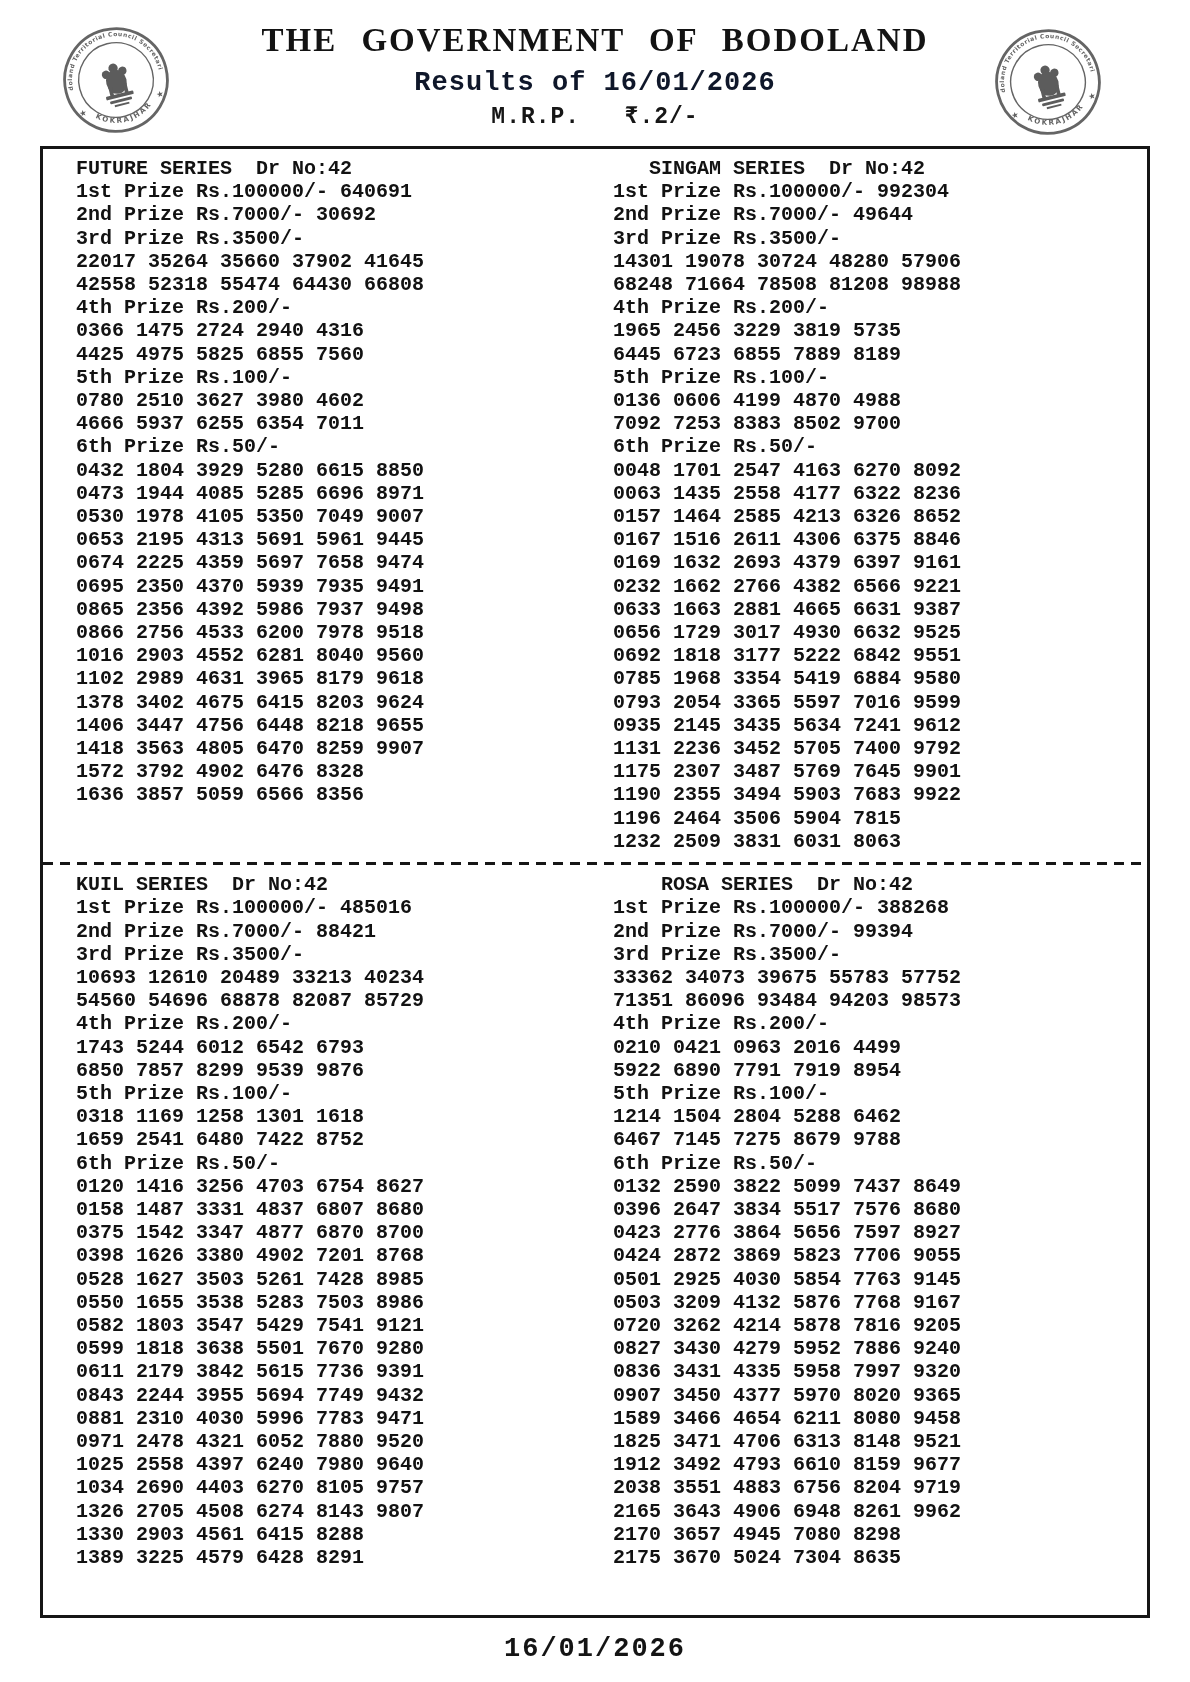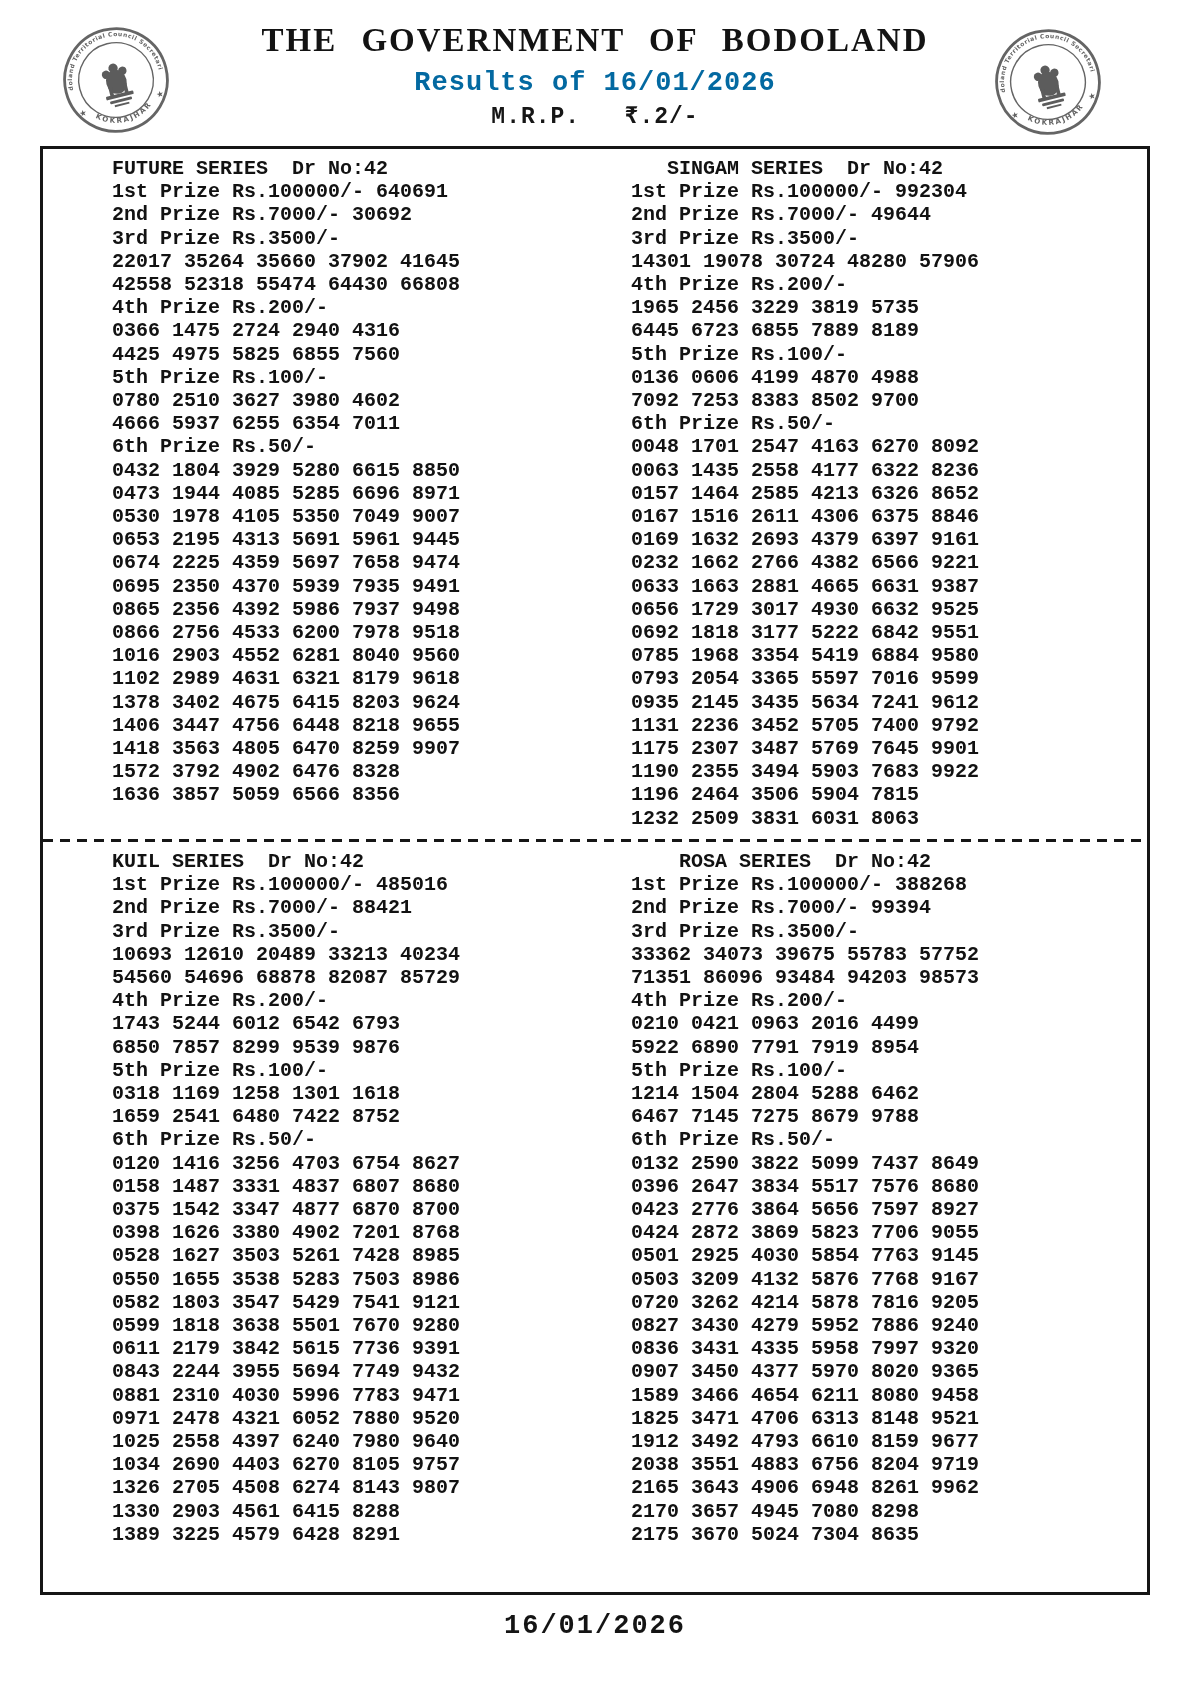--- a/index.html
+++ b/index.html
@@ -9,21 +9,21 @@
     font-family:"Liberation Mono",monospace;overflow:hidden;position:relative;
   }
   
   .page-header{position:relative;height:142px;}
   .titles{position:absolute;left:0;right:0;top:0;text-align:center;}
   .main-title{
     margin:0;padding-top:24px;font-family:Liberation Serif, serif;
     font-weight:700;font-size:33px;line-height:1;letter-spacing:2px;word-spacing:14px;color:#131313;
   }
   .results-line{
-    margin-top:13px;font-weight:700;font-size:27px;line-height:1;letter-spacing:1px;color:#0369a1;
+    margin-top:13px;font-weight:700;font-size:27px;line-height:1;letter-spacing:1px;color:#0f172a;
   }
   .mrp-line{
     margin-top:9px;font-weight:700;font-size:23px;line-height:1;letter-spacing:1px;
     white-space:pre;color:#161616;
   }
   .seal{position:absolute;width:112px;height:112px;opacity:.92;}
   .seal-left{left:60px;top:24px;}
   .seal-right{right:86px;top:26px;}
   .ring-outer{fill:none;stroke:#585858;stroke-width:3;}
   .ring-inner{fill:none;stroke:#585858;stroke-width:1.5;}
@@ -31,21 +31,21 @@
     font-size:6.4px;letter-spacing:.6px;}
   .ring-text-bottom{font-size:7.6px;letter-spacing:2px;}
   .seal-star{fill:#555555;font-size:9px;font-family:"DejaVu Sans",sans-serif;}
   .emblem *{fill:#4f4f4f;}
   
   .results-box{
     width:1104px;margin-left:40px;margin-top:4px;
     border:3px solid #161616;box-sizing:content-box;
     padding:8px 0 46px 0;background:#fff;
   }
-  .half{display:flex;padding-left:36px;}
+  .half{display:flex;}
   .col{width:50%;box-sizing:border-box;}
   .col-left{padding-left:33px;}
   .col-right{padding-left:18px;}
   .ln{
     white-space:pre;font-family:"Liberation Mono",monospace;
     font-weight:700;font-size:20px;line-height:23.2px;color:#121212;
   }
   .separator{
     height:3px;margin:9px 0 8px 0;
     background:repeating-linear-gradient(90deg,#161616 0 10px,transparent 10px 17px);
@@ -141,33 +141,34 @@
           <div class="ln">6th Prize Rs.50/-</div>
           <div class="ln">0432 1804 3929 5280 6615 8850</div>
           <div class="ln">0473 1944 4085 5285 6696 8971</div>
           <div class="ln">0530 1978 4105 5350 7049 9007</div>
           <div class="ln">0653 2195 4313 5691 5961 9445</div>
           <div class="ln">0674 2225 4359 5697 7658 9474</div>
           <div class="ln">0695 2350 4370 5939 7935 9491</div>
           <div class="ln">0865 2356 4392 5986 7937 9498</div>
           <div class="ln">0866 2756 4533 6200 7978 9518</div>
           <div class="ln">1016 2903 4552 6281 8040 9560</div>
-          <div class="ln">1102 2989 4631 6321 8179 9618</div>
+          <div class="ln">1102 2989 4631 3965 8179 9618</div>
           <div class="ln">1378 3402 4675 6415 8203 9624</div>
           <div class="ln">1406 3447 4756 6448 8218 9655</div>
           <div class="ln">1418 3563 4805 6470 8259 9907</div>
           <div class="ln">1572 3792 4902 6476 8328</div>
           <div class="ln">1636 3857 5059 6566 8356</div>
         </div>
       <div class="col col-right">
           <div class="ln">   SINGAM SERIES  Dr No:42</div>
           <div class="ln">1st Prize Rs.100000/- 992304</div>
           <div class="ln">2nd Prize Rs.7000/- 49644</div>
           <div class="ln">3rd Prize Rs.3500/-</div>
           <div class="ln">14301 19078 30724 48280 57906</div>
+          <div class="ln">68248 71664 78508 81208 98988</div>
           <div class="ln">4th Prize Rs.200/-</div>
           <div class="ln">1965 2456 3229 3819 5735</div>
           <div class="ln">6445 6723 6855 7889 8189</div>
           <div class="ln">5th Prize Rs.100/-</div>
           <div class="ln">0136 0606 4199 4870 4988</div>
           <div class="ln">7092 7253 8383 8502 9700</div>
           <div class="ln">6th Prize Rs.50/-</div>
           <div class="ln">0048 1701 2547 4163 6270 8092</div>
           <div class="ln">0063 1435 2558 4177 6322 8236</div>
           <div class="ln">0157 1464 2585 4213 6326 8652</div>

